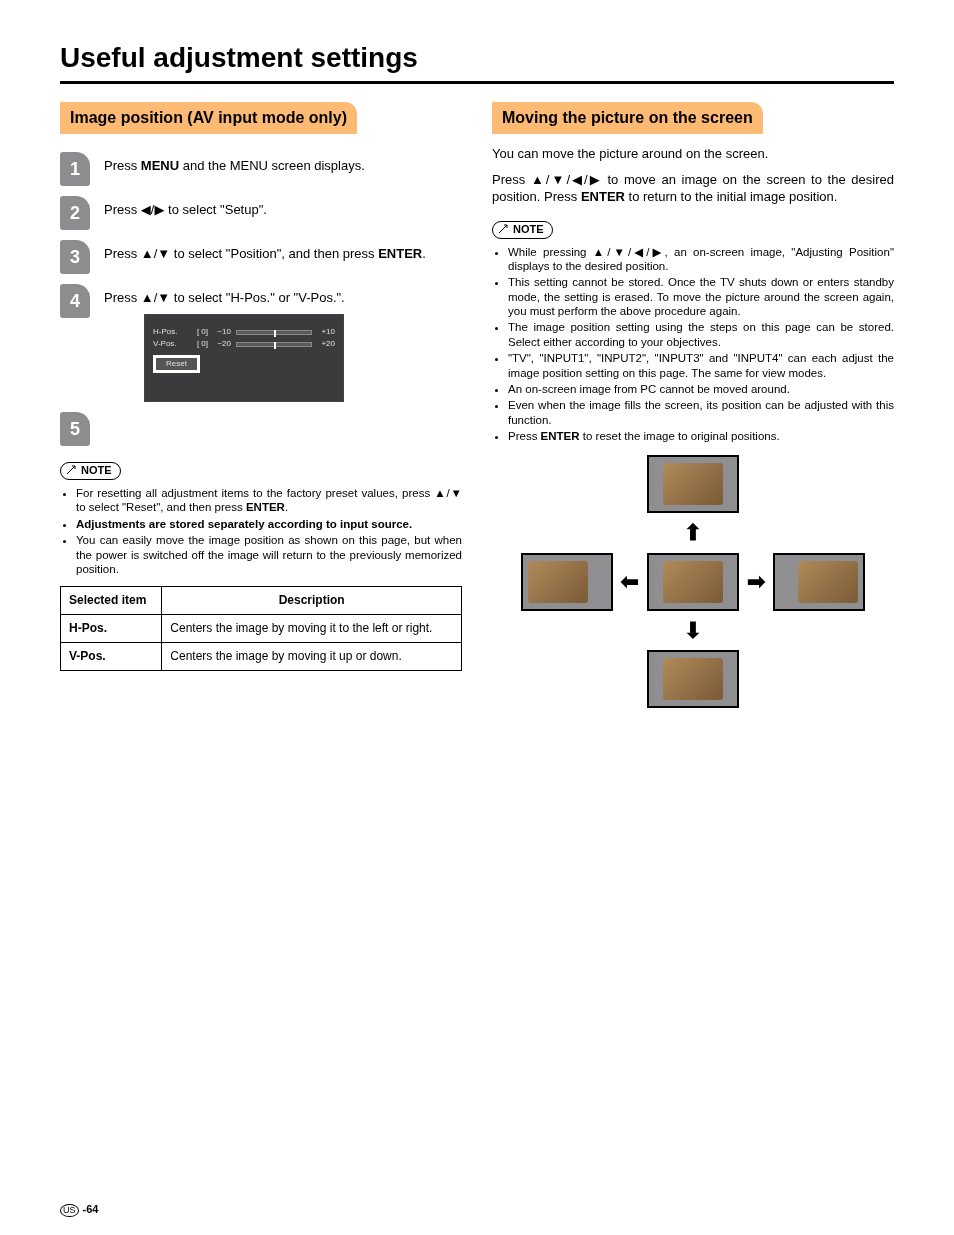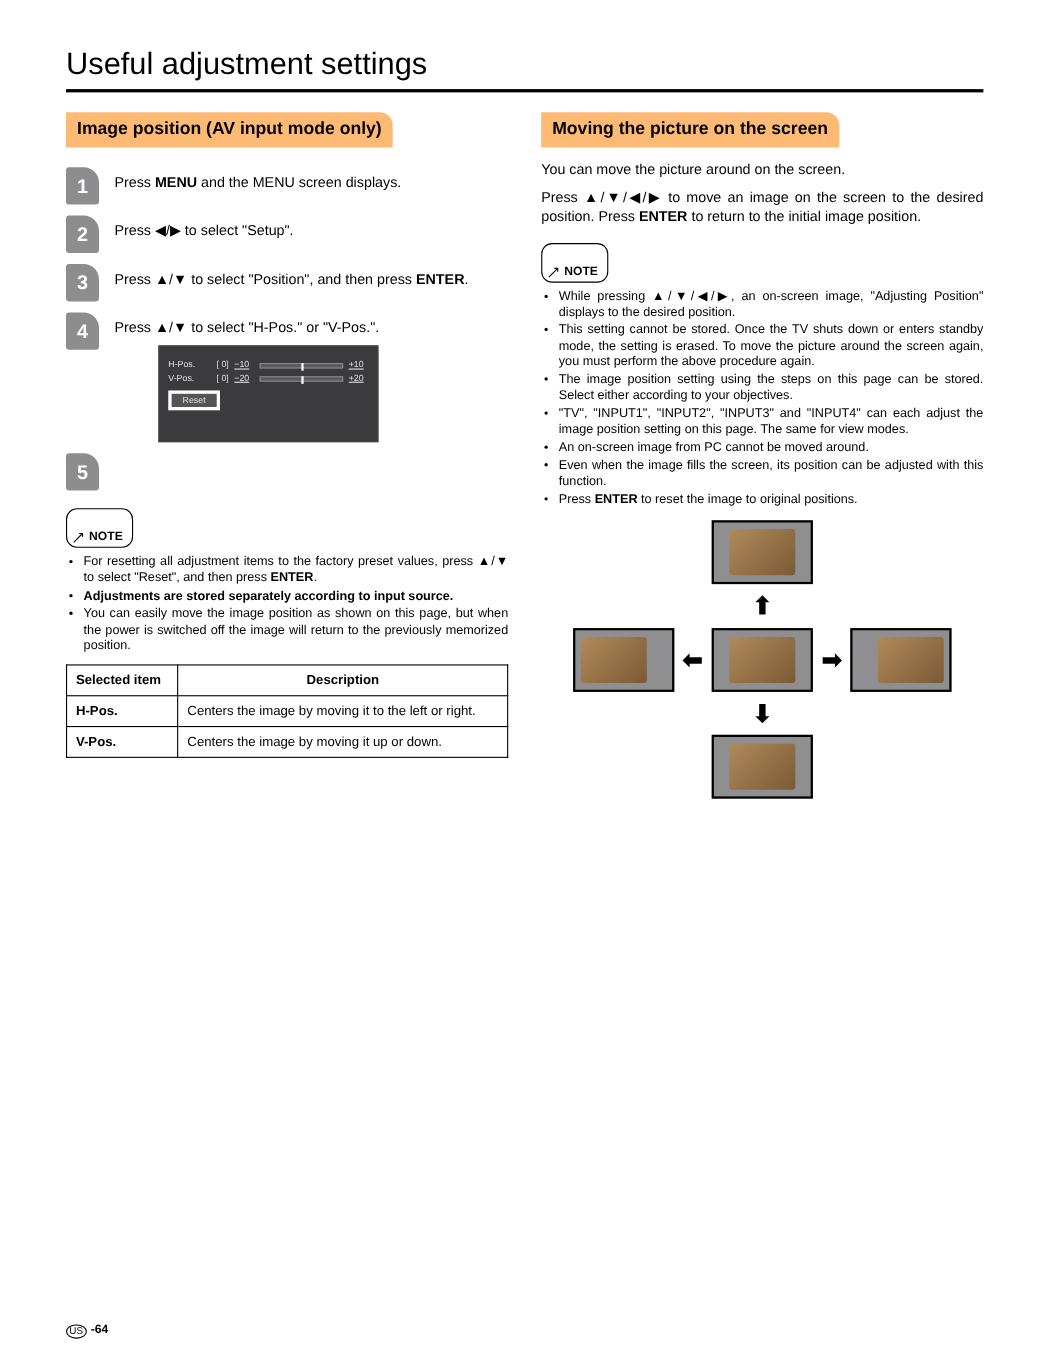--- a/index.html
+++ b/index.html
@@ -7,21 +7,21 @@
     font-family: Arial, Helvetica, sans-serif;
     margin: 0;
     padding: 40px 60px 40px 60px;
     width: 954px;
     color: #000;
     line-height: 1.25;
     font-size: 13px;
   }
   .page-title {
     font-size: 28px;
-    font-weight: normal;
+    font-weight: bold;
     margin: 0 0 6px 0;
   }
   .title-rule {
     border: none;
     border-top: 3px solid #000;
     margin: 0 0 18px 0;
   }
   .columns {
     display: flex;
     gap: 30px;
@@ -55,28 +55,28 @@
     color: #e0e0e0;
     font-size: 8px;
     padding: 10px 8px 28px 8px;
     width: 200px;
     margin: 8px 0 0 40px;
     border: 1px solid #444;
   }
   .osd-row { display: flex; align-items: center; gap: 5px; margin: 2px 0; }
   .osd-label { width: 30px; }
   .osd-val { width: 20px; text-align: right; }
-  .osd-min, .osd-max { width: 18px; text-align: left; text-decoration: underline; }
+  .osd-min, .osd-max { width: 18px; text-align: right; }
   .osd-bar { flex: 1; height: 5px; background: #5a5a5d; border: 1px solid #888; position: relative; }
   .osd-bar::after { content: ""; position: absolute; left: 50%; top: -1px; width: 2px; height: 7px; background: #fff; }
   .osd-reset { background: #555; border: 3px solid #ffffff; padding: 1px 10px; display: inline-block; margin-top: 4px; font-size: 8px; }
   .note-pill {
-    display: inline-flex; align-items: center; gap: 4px;
+    display: inline-flex; align-items: flex-start; gap: 4px;
     border: 1.5px solid #000; border-radius: 10px;
-    padding: 19px 8px 1px 4px;
+    padding: 1px 8px 1px 4px;
     font-size: 11px; font-weight: bold;
     margin: 6px 0 4px 0;
   }
   .note-pill svg { width: 12px; height: 12px; }
   ul.notes { margin: 2px 0 10px 0; padding-left: 16px; font-size: 11.5px; }
   ul.notes li { margin: 2px 0; text-align: justify; }
   table.desc {
     border-collapse: collapse;
     width: 100%;
     margin-top: 10px;

